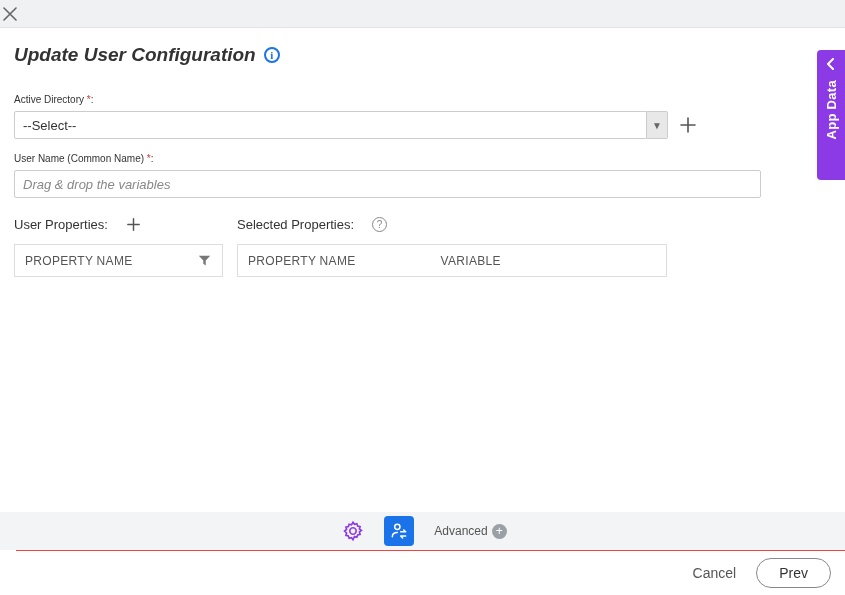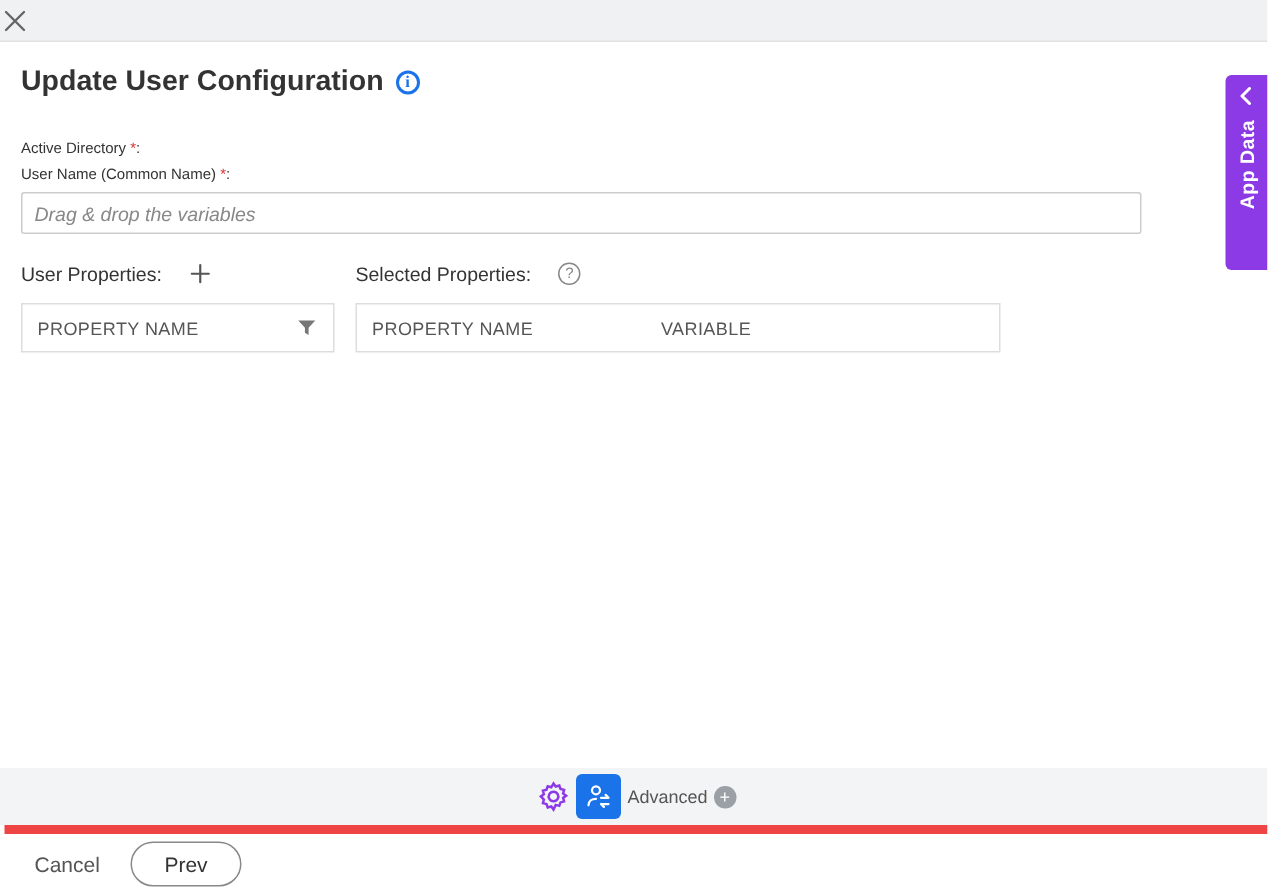--- a/index.html
+++ b/index.html
@@ -39,20 +39,21 @@
     padding: 16px 14px 0 14px;
   }
   .page-title-row {
     display: flex; align-items: center; gap: 8px;
     margin-bottom: 28px;
   }
   .page-title {
     font-size: 19px;
     font-weight: 700;
     color: #333;
+    font-style: italic;
   }
   .info-icon {
     width: 16px; height: 16px;
     border: 2px solid #1a73e8;
     border-radius: 50%;
     color: #1a73e8;
     font-size: 11px;
     font-weight: bold;
     display: flex; align-items: center; justify-content: center;
     font-family: serif;
@@ -181,21 +182,21 @@
     letter-spacing: 0.3px;
   }
 
   
   .toolbar {
     position: absolute;
     left: 0; right: 0; bottom: 45px;
     height: 38px;
     background: #f3f4f5;
     display: flex; align-items: center; justify-content: center;
-    gap: 0;
+    gap: 16px;
   }
   .gear-icon, .user-swap-icon {
     width: 30px; height: 30px;
     display: flex; align-items: center; justify-content: center;
     border-radius: 4px;
     cursor: pointer;
   }
   .gear-icon { color: #8c3ae6; }
   .user-swap-icon { background: #1a73e8; color: #fff; }
   .adv-label {
@@ -208,26 +209,26 @@
     width: 15px; height: 15px;
     border-radius: 50%;
     background: #9aa0a6;
     color: #fff;
     font-size: 12px;
     display: flex; align-items: center; justify-content: center;
     line-height: 1;
   }
   .footer {
     position: absolute;
-    left: 3px; right: 0; bottom: 0;
+    left: 16px; right: 0; bottom: 0;
     height: 45px;
-    display: flex; align-items: center; 
+    display: flex; align-items: center; justify-content: flex-end;
     gap: 14px;
     padding: 0 14px;
-    border-top: 6px solid #ef4444;
+    border-top: 1px solid #ef4444;
   }
   .btn-link {
     background: none; border: none;
     font-size: 14px; color: #555;
     cursor: pointer;
   }
   .btn-outline {
     background: #fff;
     border: 1px solid #888;
     border-radius: 16px;
@@ -270,20 +271,31 @@
 
 <div class="content">
 
   <div class="page-title-row">
     <div class="page-title">Update User Configuration</div>
     <div class="info-icon">i</div>
   </div>
 
   <div class="field-label">
     <span>Active Directory</span> <span class="req">*</span>:
+  </div>
+  <div class="field-row">
+    <div class="select">
+      <input type="text" readonly="" value="--Select--" style="">
+      <div class="select-arrow">▼</div>
+    </div>
+    <div class="plus-icon">
+      <svg width="16" height="16" viewBox="0 0 16 16">
+          <path d="M8 1 V15 M1 8 H15" stroke="#555" stroke-width="1.6" stroke-linecap="round"></path>
+        </svg>
+    </div>
   </div>
 
   <div class="field-label">
     <span>User Name (Common Name)</span> <span class="req">*</span>:
   </div>
   <div class="field-row">
     <input class="text-input" type="text" placeholder="Drag &amp; drop the variables" style="">
   </div>
 
   <div class="two-col">

